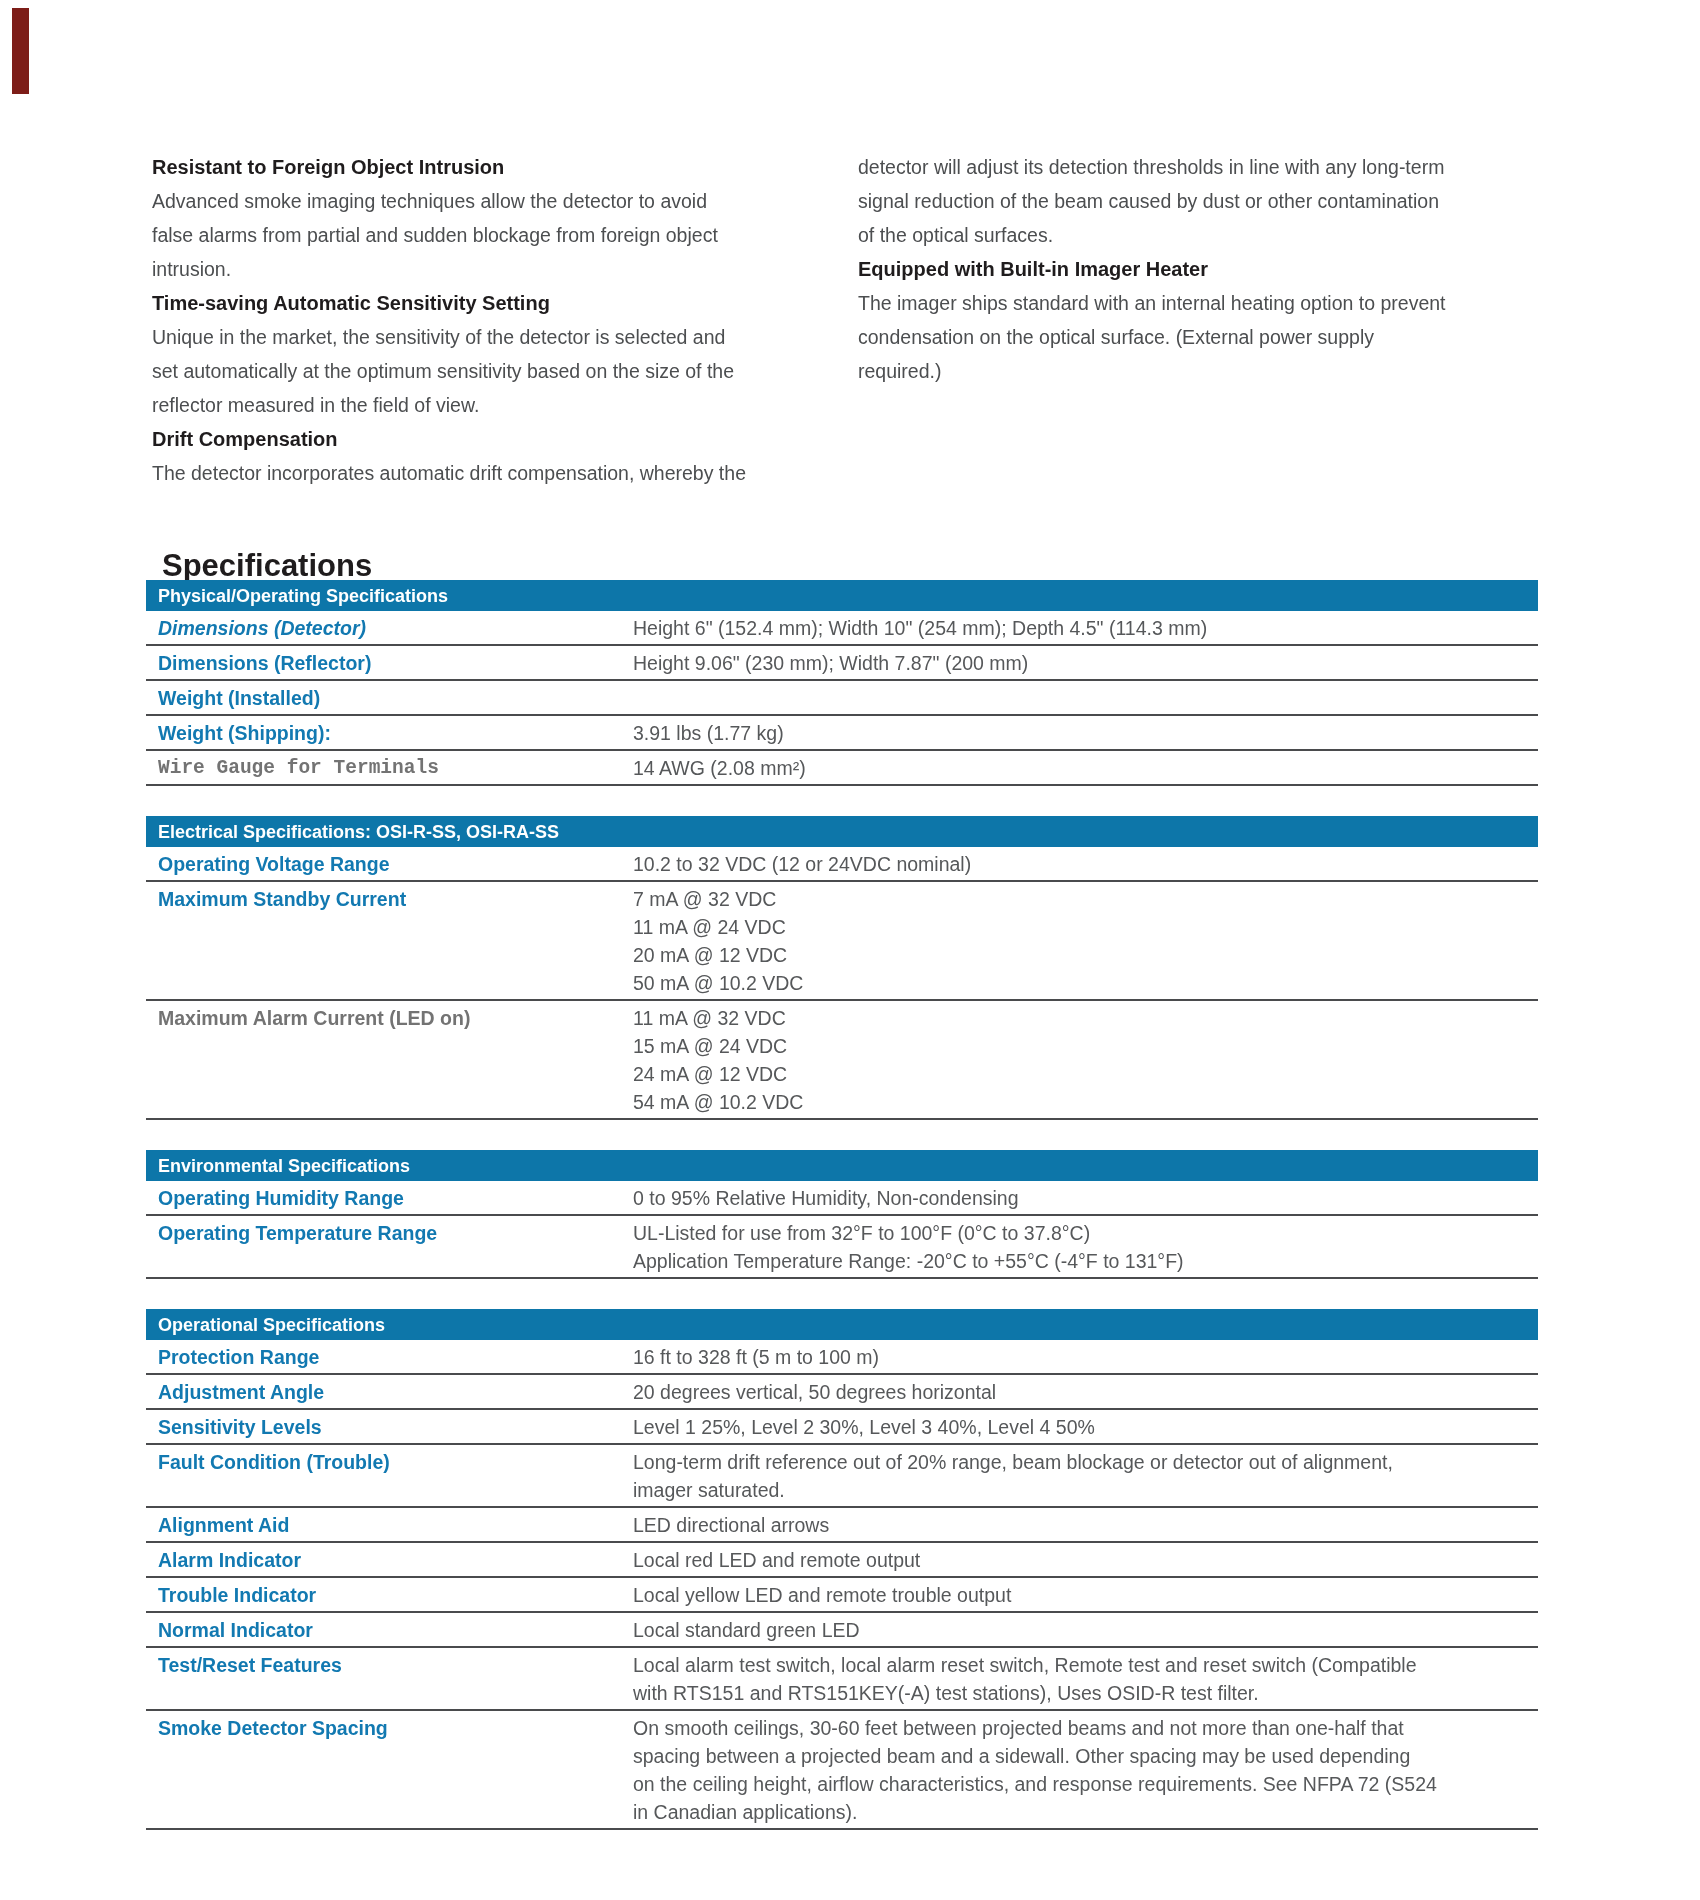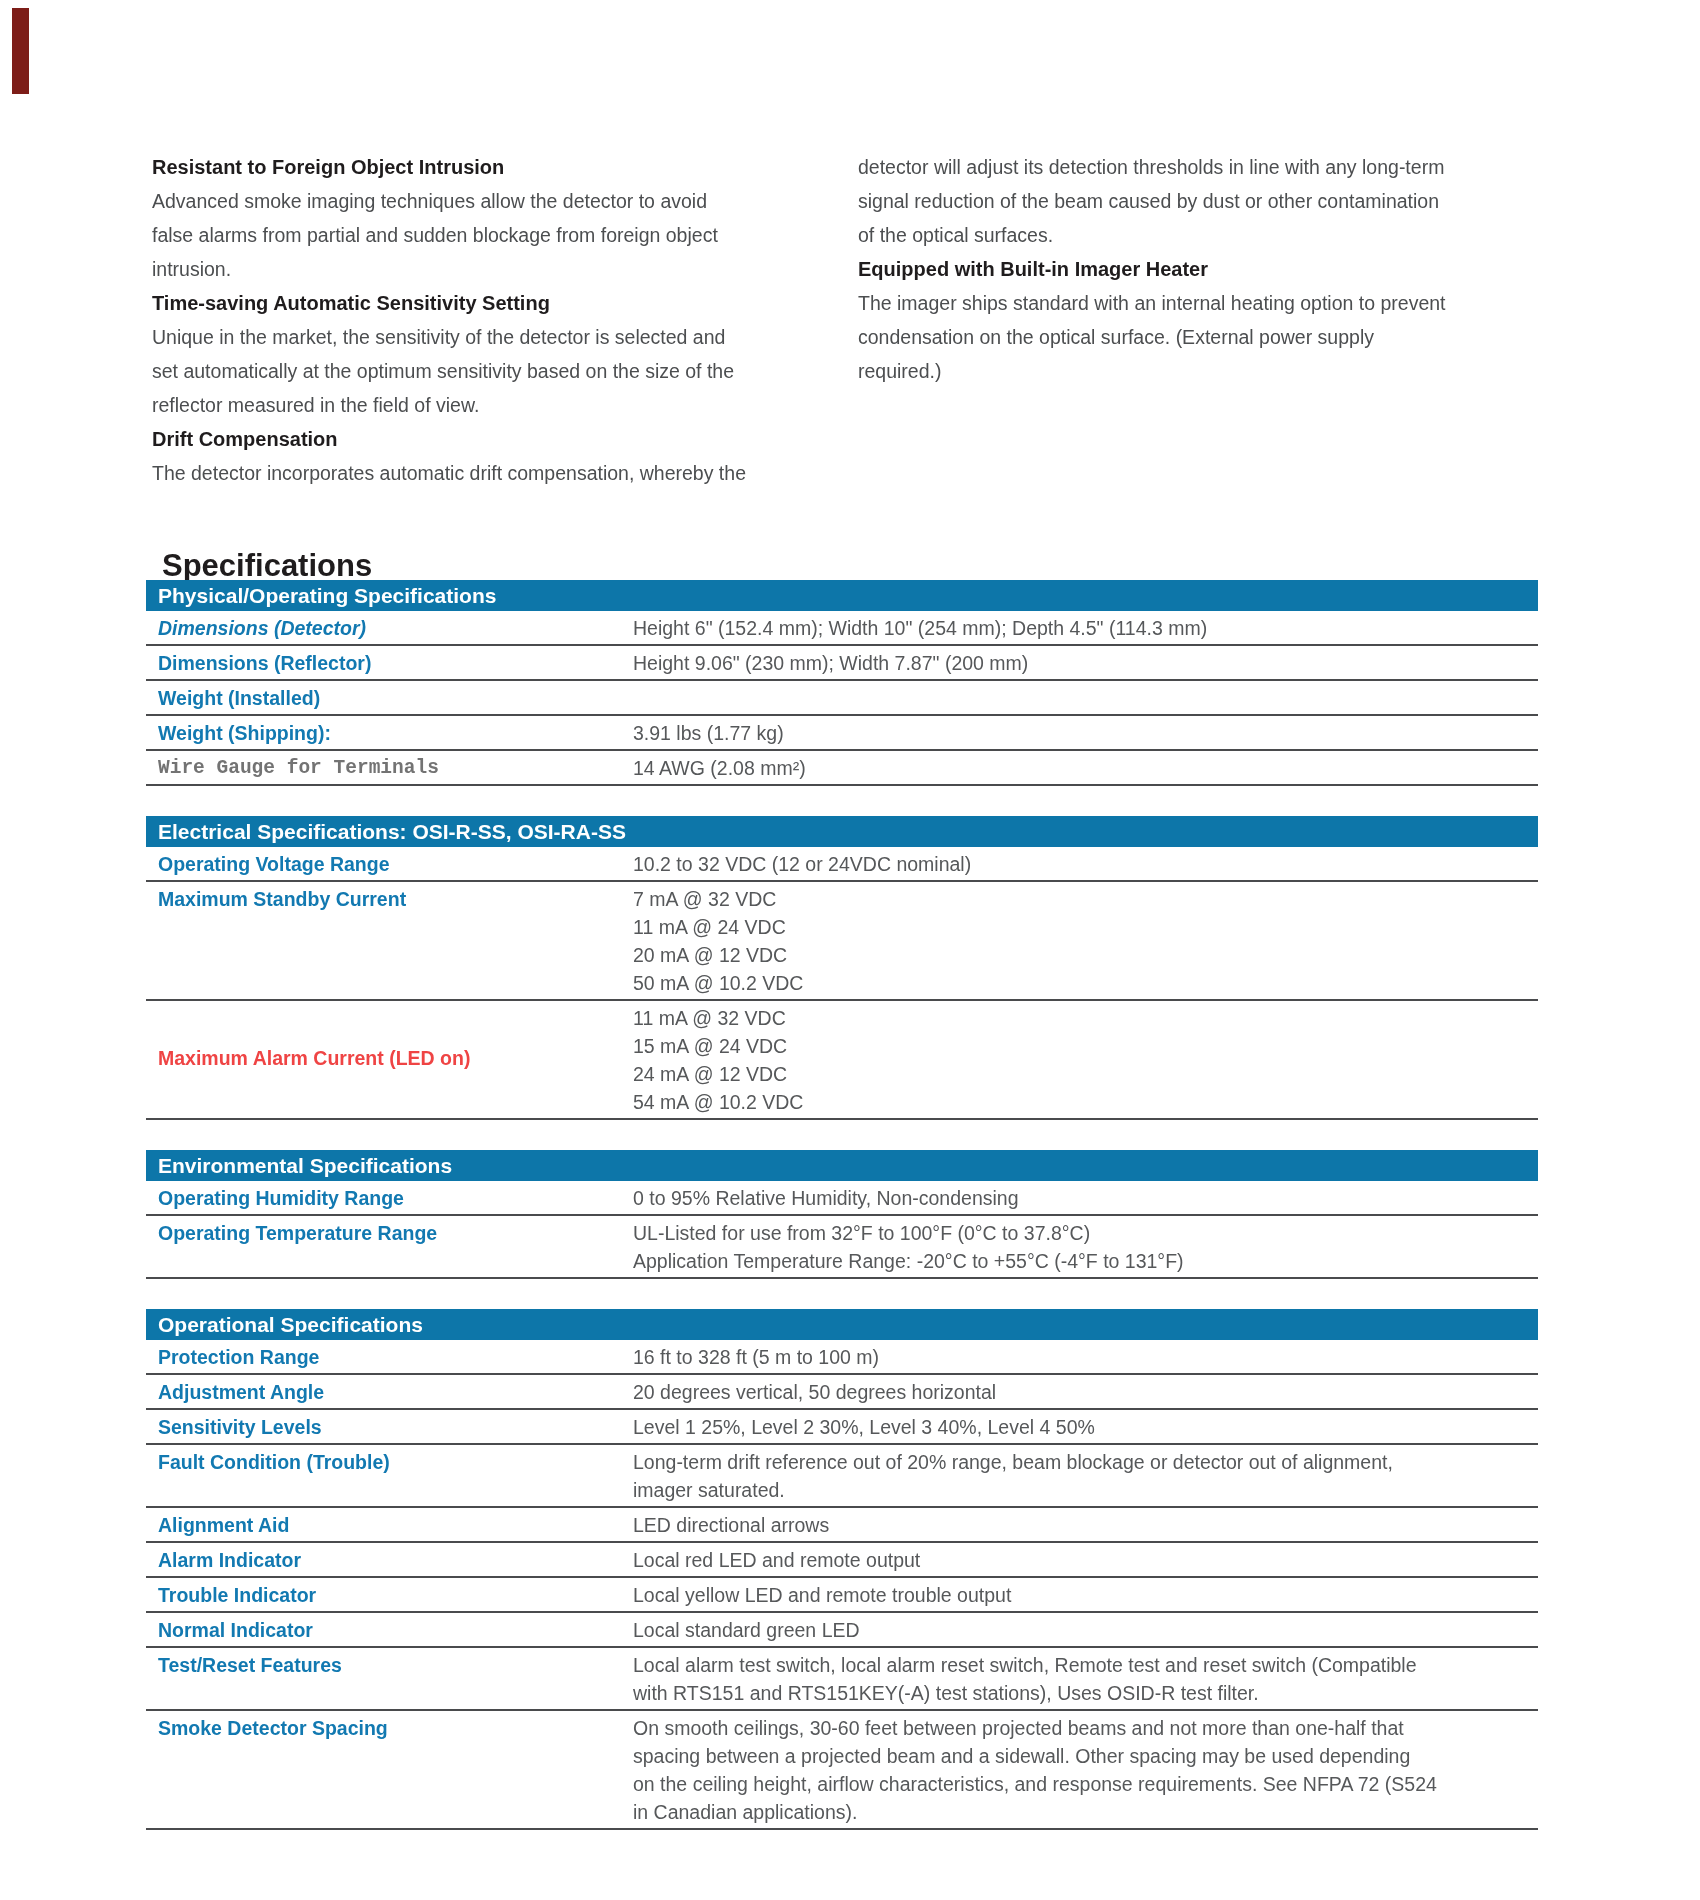--- a/index.html
+++ b/index.html
@@ -11,21 +11,21 @@
   .red-mark{position:absolute;left:12px;top:8px;width:17px;height:86px;background:#7d1d18;}
   .intro-col{position:absolute;top:150px;width:625px;font-size:19.5px;line-height:34px;color:#4c4e50;}
   .intro-col.left{left:152px;}
   .intro-col.right{left:858px;}
   .intro-heading{font-weight:bold;color:#1f1c1d;font-size:20px;}
   .intro-line{white-space:nowrap;}
   .spec-title{position:absolute;left:150px;top:536px;font-size:31px;font-weight:bold;color:#1f1c1d;}
   .tables{position:absolute;left:146px;top:580px;width:1392px;}
   .spec-table{margin-bottom:30px;}
   .spec-table-header{
-    background:#0d76a9;color:#ffffff;font-weight:bold;font-size:21px;
+    background:#0d76a9;color:#ffffff;font-weight:bold;font-size:18px;
     height:31px;line-height:24px;box-sizing:border-box;padding:4px 0 3px 12px;
   }
   .spec-row{display:flex;border-bottom:2px solid #4a4b4d;padding:3px 0 2px 0;}
   .spec-row-label{
     width:487px;flex:0 0 487px;box-sizing:border-box;padding-left:12px;
     font-weight:bold;color:#1279b1;font-size:19.5px;line-height:28px;
   }
   .spec-row-value{flex:1;color:#56585a;font-size:19.5px;line-height:28px;padding-right:6px;}
   .value-line{display:block;}
 </style>
@@ -100,21 +100,21 @@
       <div class="spec-row">
         <div class="spec-row-label" style="color: rgb(18, 121, 177);">Maximum Standby Current</div>
         <div class="spec-row-value">
           <span class="value-line">7 mA @ 32 VDC</span>
           <span class="value-line">11 mA @ 24 VDC</span>
           <span class="value-line">20 mA @ 12 VDC</span>
           <span class="value-line">50 mA @ 10.2 VDC</span>
         </div>
       </div>
       <div class="spec-row">
-        <div class="spec-row-label" style="color: #ef4444; margin-top: 40px;">Maximum Alarm Current (LED on)</div>
+        <div class="spec-row-label" style="color: #737373;">Maximum Alarm Current (LED on)</div>
         <div class="spec-row-value">
           <span class="value-line">11 mA @ 32 VDC</span>
           <span class="value-line">15 mA @ 24 VDC</span>
           <span class="value-line">24 mA @ 12 VDC</span>
           <span class="value-line">54 mA @ 10.2 VDC</span>
         </div>
       </div>
     </section>
     <section class="spec-table">
       <div class="spec-table-header" style="background: rgb(13, 118, 169);">Environmental Specifications</div>

